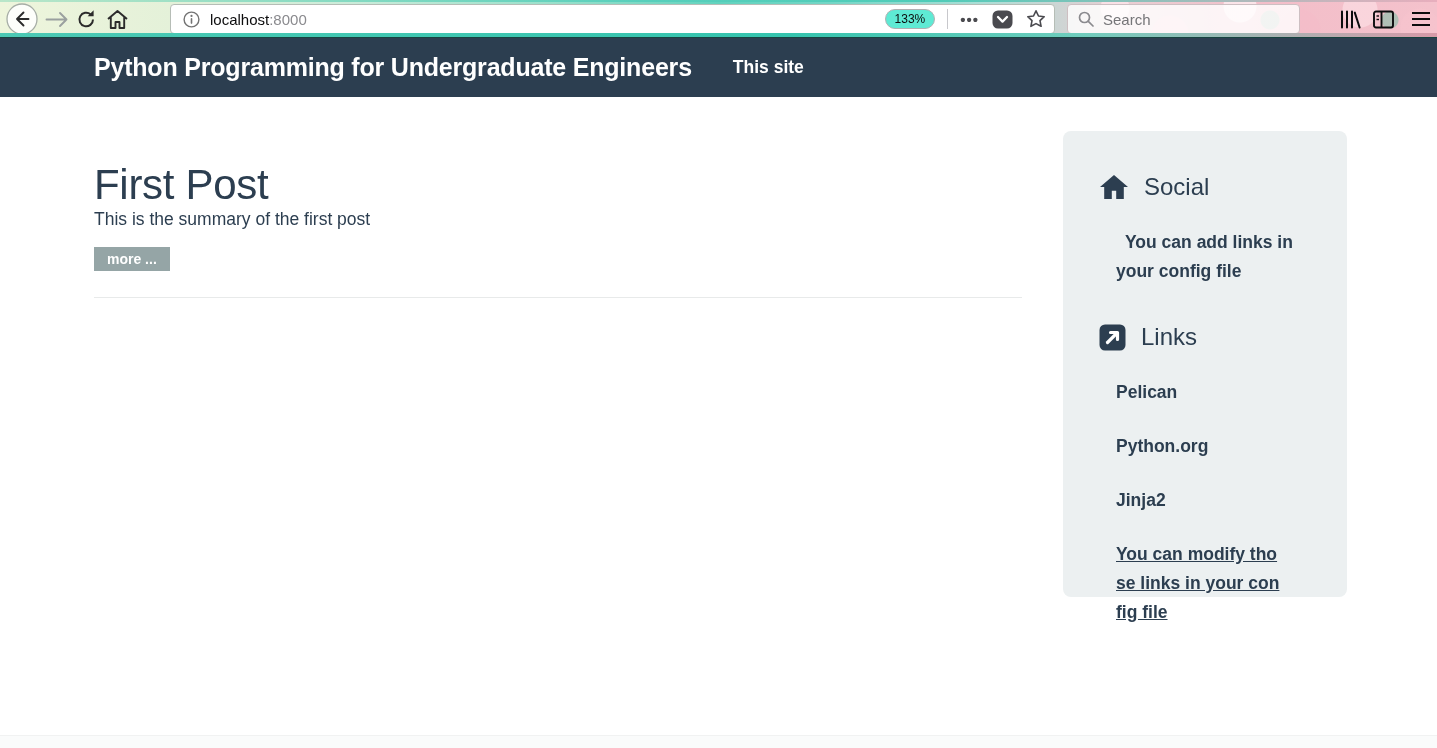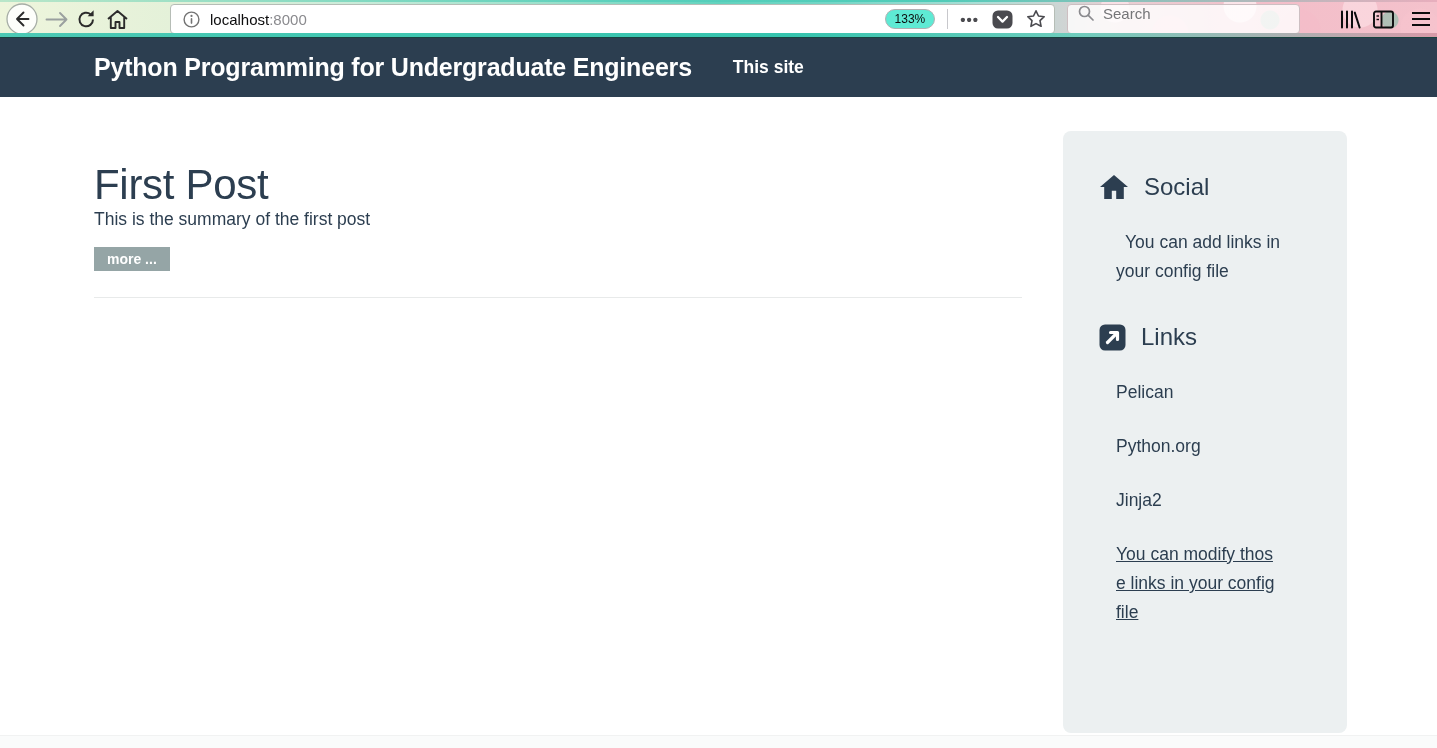--- a/index.html
+++ b/index.html
@@ -40,21 +40,21 @@
   .url-text .port{ color:#8a8a8e;text-align:right; }
   .zoom-pill{
     font-size:12px; color:#0c0c0d; background:#5eead4; border:1px solid #b1b1b3;
     border-radius:10px; padding:2px 9px; margin-right:12px;
   }
   .url-sep{ width:1px; height:20px; background:#c8c8cc; margin-right:12px; }
   .url-actions{ display:flex; align-items:center; gap:13px; }
   .search-bar{
     position:absolute; left:1067px; top:4px; width:233px; height:30px;
     background:rgba(255,255,255,.82); border:1px solid #cdbfc2; border-radius:4px;
-    display:flex; align-items:flex-start; padding:0 10px;
+    display:flex; align-items:center; padding:0 10px;
   }
   .search-bar input{
     border:none; outline:none; background:transparent; margin-left:9px;
     font-size:15px; color:#3a3a3e; width:160px; font-family:"Liberation Sans",sans-serif;
   }
   .search-bar input::placeholder{ color:#757578; opacity:1; }
   .lib-btn{ left:1337px; width:26px; }
   .panel-btn{ left:1370px; width:26px; }
   .menu-btn{ left:1408px; width:26px; }
 
@@ -72,26 +72,26 @@
   .post-summary{ font-size:17.5px; color:#2c3e50; }
   .more-btn{
     margin-top:17px; display:inline-block; background:#95a5a6; color:#fff;
     font-size:14px; font-weight:bold; padding:4px 13px; border:none; border-radius:0;
     font-family:"Liberation Sans",sans-serif; cursor:pointer;
   }
   .post-divider{ margin-top:26px; border:none; border-top:1px solid #e8eaea; width:100%; }
 
   
   .sidebar{
-    position:absolute; left:1063px; top:131px; width:284px; height:602px;
+    position:absolute; left:1063px; top:131px; width:284px; height:466px;
     background:#ecf0f1; border-radius:8px; padding:42px 20px 0 36px;
   }
   .sb-heading{ display:flex; align-items:center; gap:15px; color:#2c3e50; }
   .sb-heading .hd-text{ font-size:24px; font-weight:500; }
-  .sb-list{ list-style:none; margin:27px 0 0; padding-left:17px; }
+  .sb-list{ list-style:none; margin:27px 0 0; padding-left:17px;font-weight:bold; }
   .sb-list li{ margin-bottom:25px; font-size:17.5px; line-height:29px; width:182px; color:#2c3e50; }
   .sb-list a{ color:#2c3e50; text-decoration:none; cursor:pointer; }
   .social-list li{ text-indent:9px; }
   .links-heading{ margin-top:37px; }
   .modify-link{ text-decoration:underline !important; }
   li.break-item{ width:166px; word-break:break-all; }
   li.break-item a{ text-decoration:underline; }
 
   .footer-strip{ position:absolute; left:0; bottom:0; width:1437px; height:13px;
                  background:#fafbfb; border-top:1px solid #f1f2f2; }

